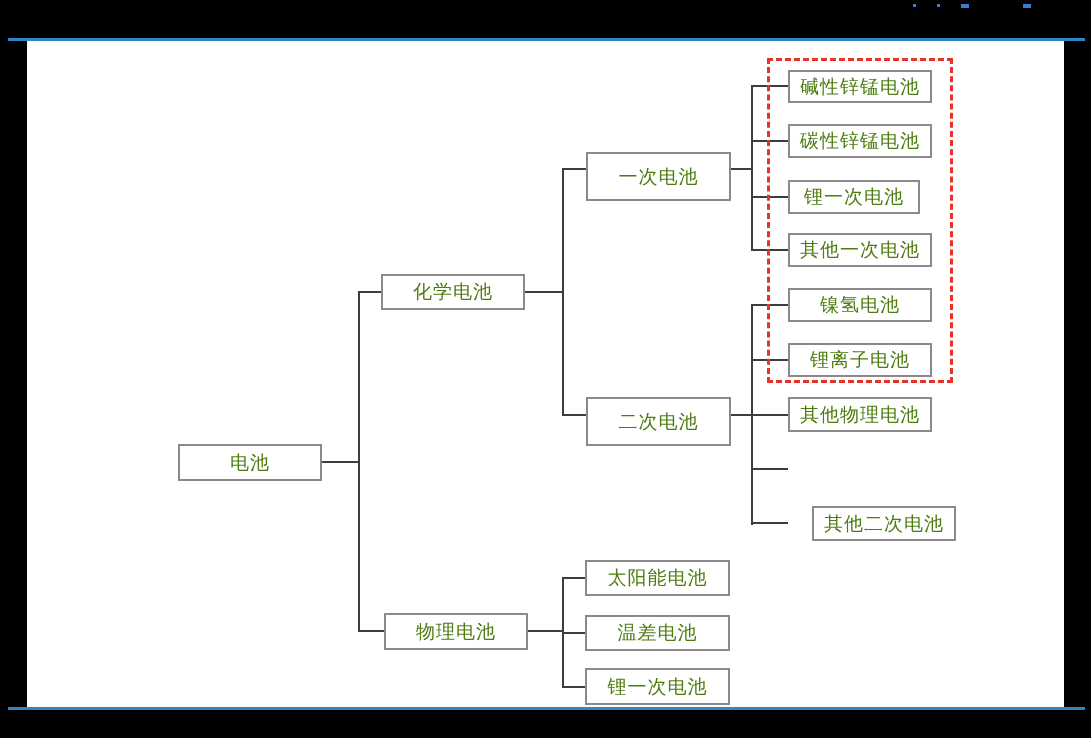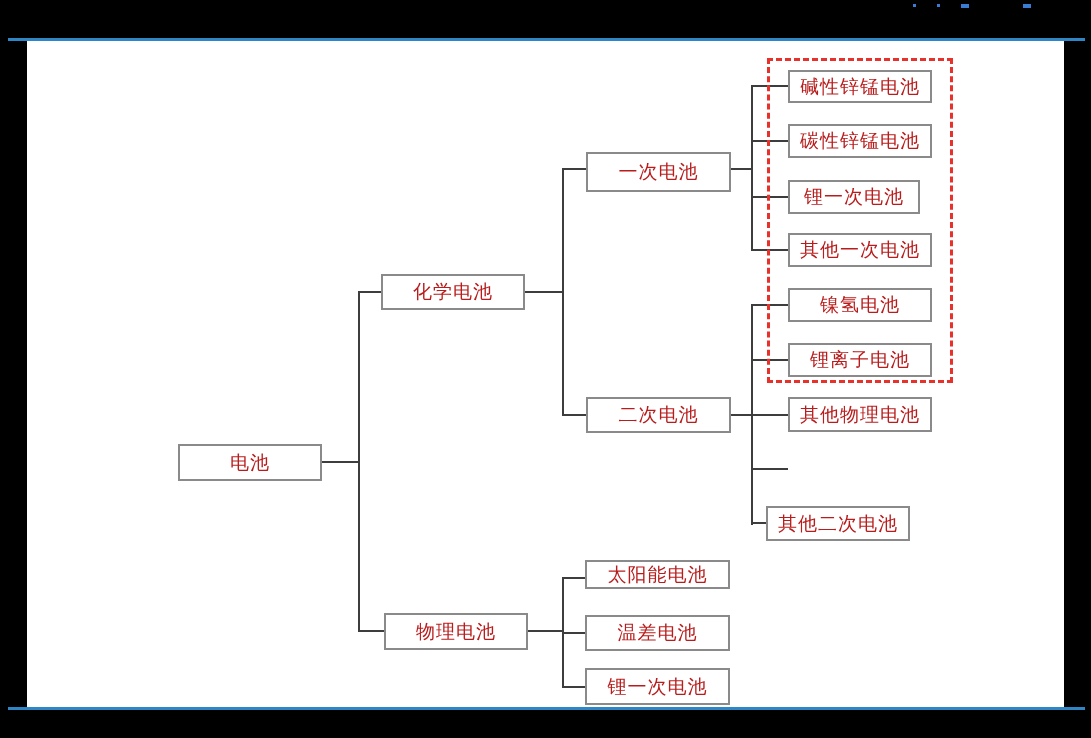--- a/index.html
+++ b/index.html
@@ -26,21 +26,21 @@
   }
   .nbox{
     position:absolute;
     background:#ffffff;
     border:2px solid #8a8a8a;
     box-sizing:border-box;
     display:flex;
     align-items:center;
     justify-content:center;
     font-size:19px;
-    color:#b91c1c;
+    color:#4d7c0f;
     letter-spacing:1px;
     white-space:nowrap;
   }
   .hline{
     position:absolute;height:2px;background:#3d3d3d;
   }
   .vline{
     position:absolute;width:2px;background:#3d3d3d;
   }
   .dashed-box{
@@ -95,32 +95,32 @@
   <div class="vline" style="left:562px;top:577px;height:111px"></div>
   <div class="hline" style="left:562px;top:577px;width:23px"></div>
   <div class="hline" style="left:562px;top:632px;width:23px"></div>
   <div class="hline" style="left:562px;top:686px;width:23px"></div>
 
   <div class="nbox" style="left:178px;top:444px;width:144px;height:37px">电池</div>
 
   <div class="nbox" style="left:381px;top:274px;width:144px;height:36px">化学电池</div>
   <div class="nbox" style="left:384px;top:613px;width:144px;height:37px">物理电池</div>
 
-  <div class="nbox" style="left:586px;top:152px;width:145px;height:40px">一次电池</div>
-  <div class="nbox" style="left:586px;top:397px;width:145px;height:36px">二次电池</div>
+  <div class="nbox" style="left:586px;top:152px;width:145px;height:49px">一次电池</div>
+  <div class="nbox" style="left:586px;top:397px;width:145px;height:49px">二次电池</div>
 
   <div class="nbox" style="left:788px;top:70px;width:144px;height:33px">碱性锌锰电池</div>
   <div class="nbox" style="left:788px;top:124px;width:144px;height:34px">碳性锌锰电池</div>
   <div class="nbox" style="left:788px;top:180px;width:132px;height:34px">锂一次电池</div>
   <div class="nbox" style="left:788px;top:233px;width:144px;height:34px">其他一次电池</div>
 
   <div class="nbox" style="left:788px;top:288px;width:144px;height:34px">镍氢电池</div>
   <div class="nbox" style="left:788px;top:343px;width:144px;height:34px">锂离子电池</div>
   <div class="nbox" style="left:788px;top:397px;width:144px;height:35px">其他物理电池</div>
-  <div class="nbox" style="left:766px;top:506px;width:144px;height:35px">其他二次电池</div>
+  <div class="nbox" style="left:812px;top:506px;width:144px;height:35px">其他二次电池</div>
 
-  <div class="nbox" style="left:585px;top:560px;width:145px;height:29px">太阳能电池</div>
+  <div class="nbox" style="left:585px;top:560px;width:145px;height:36px">太阳能电池</div>
   <div class="nbox" style="left:585px;top:615px;width:145px;height:36px">温差电池</div>
   <div class="nbox" style="left:585px;top:668px;width:145px;height:37px">锂一次电池</div>
 
   <div class="dashed-box"></div>
 
 </div>
 
 </body></html>

